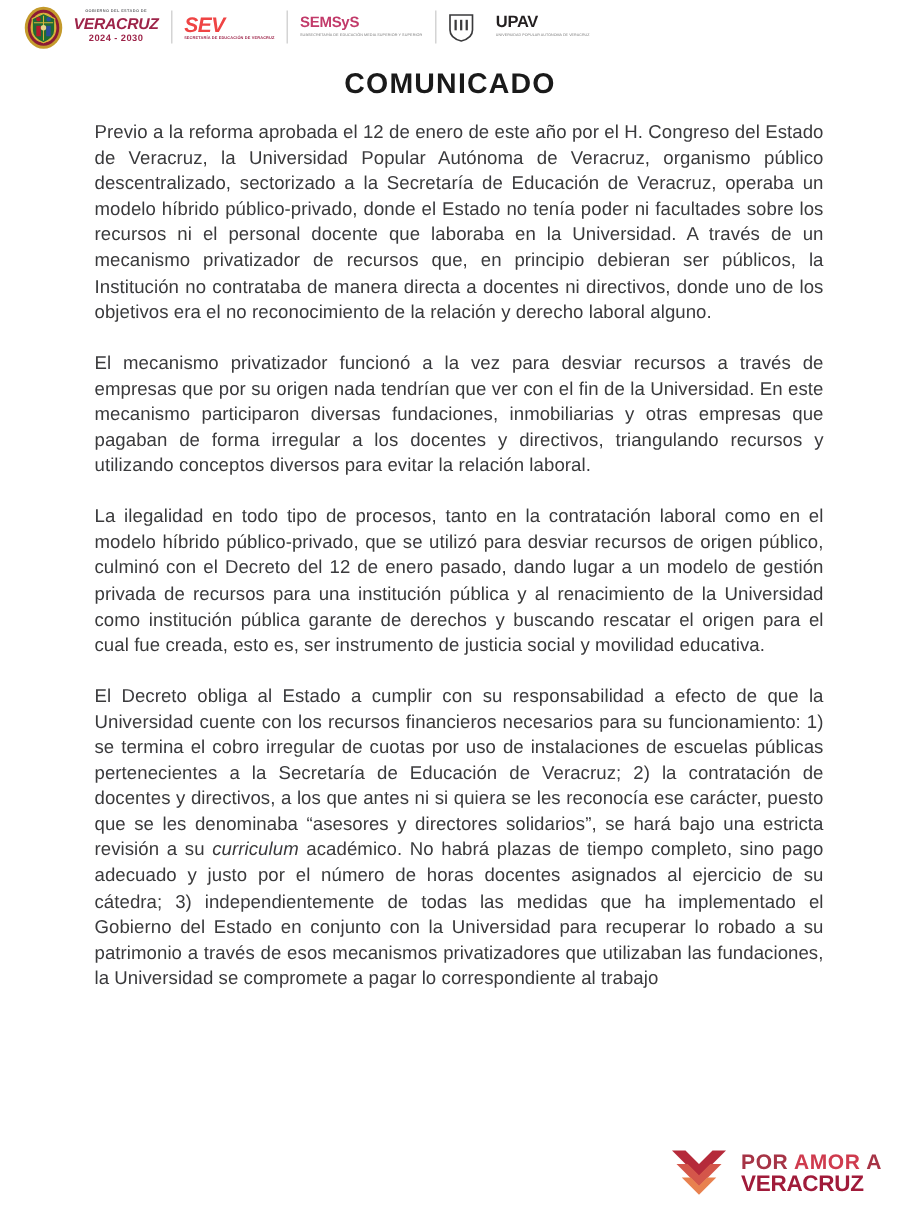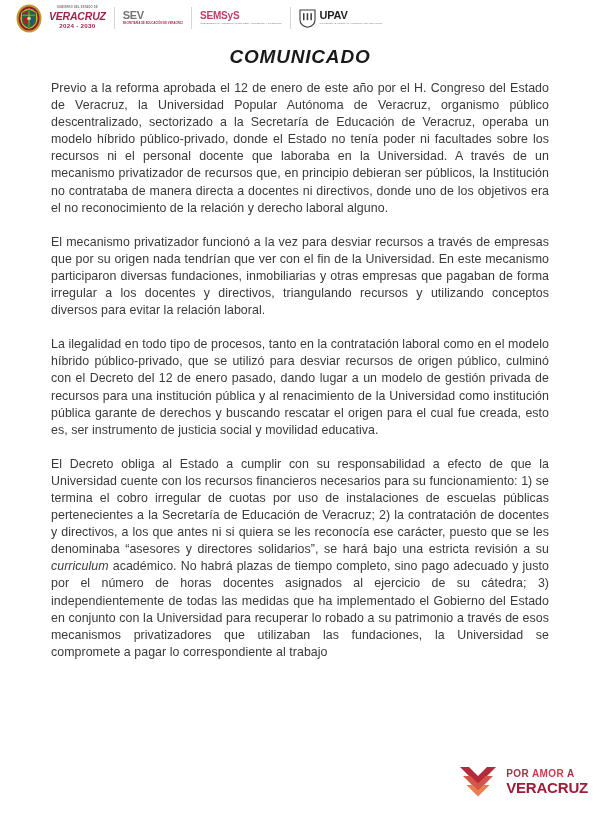--- a/index.html
+++ b/index.html
@@ -87,24 +87,25 @@
   }
 
   
   .sev-mark {
     display: flex;
     flex-direction: column;
     justify-content: center;
     line-height: 1;
   }
   .sev-main {
-    font-size: 11px;
-    font-weight: bold;
-    color: #737373;
+    font-size: 14px;
+    font-weight: bold;
+    color: #ef4444;
     letter-spacing: -0.3px;
+    font-style: italic;
   }
   .sev-sub {
     font-size: 2.6px;
     color: #9d2449;
     font-weight: bold;
     letter-spacing: 0.1px;
     margin-top: 2px;
     white-space: nowrap;
   }
 
@@ -133,21 +134,21 @@
   .upav-group {
     display: flex;
     align-items: center;
   }
   .upav-shield {
     width: 17px;
     height: 19px;
     flex: 0 0 auto;
   }
   .upav-text {
-    margin-left: 4px;
+    margin-left: 15px;
     display: flex;
     flex-direction: column;
     justify-content: center;
     line-height: 1;
   }
   .upav-main {
     font-size: 11px;
     font-weight: bold;
     color: #231f20;
     letter-spacing: -0.2px;
@@ -164,35 +165,34 @@
   .doc-title {
     position: absolute;
     top: 46px;
     left: 0;
     width: 600px;
     text-align: center;
     font-size: 19px;
     font-weight: bold;
     letter-spacing: 0.8px;
     color: #1a1a1a;
-    font-style: italic;
   }
 
   .doc-body {
     position: absolute;
     top: 80px;
     left: 51px;
     width: 498px;
   }
   .doc-paragraph {
     font-size: 12.4px;
     line-height: 17.1px;
     text-align: justify;
     color: #3a3a3c;
-    margin: 0 0 17px 0;
+    margin: 0 0 17px 12px;
     letter-spacing: 0.05px;
   }
   .doc-paragraph:last-child { margin-bottom: 0; }
   .doc-paragraph em { }
 
   
   .footer-bar {
     position: absolute;
     bottom: 14px;
     right: 12px;
@@ -204,21 +204,21 @@
     height: 38px;
     flex: 0 0 auto;
   }
   .footer-logo-text {
     margin-left: 7px;
     display: flex;
     flex-direction: column;
     line-height: 1;
   }
   .fl-top {
-    font-size: 10px;
+    font-size: 14px;
     font-weight: bold;
     color: #a63446;
     letter-spacing: 0.4px;
     white-space: nowrap;
   }
   .fl-top .amor { color: #cf3b4e; }
   .fl-main {
     font-size: 15px;
     font-weight: bold;
     color: #a01b3a;

